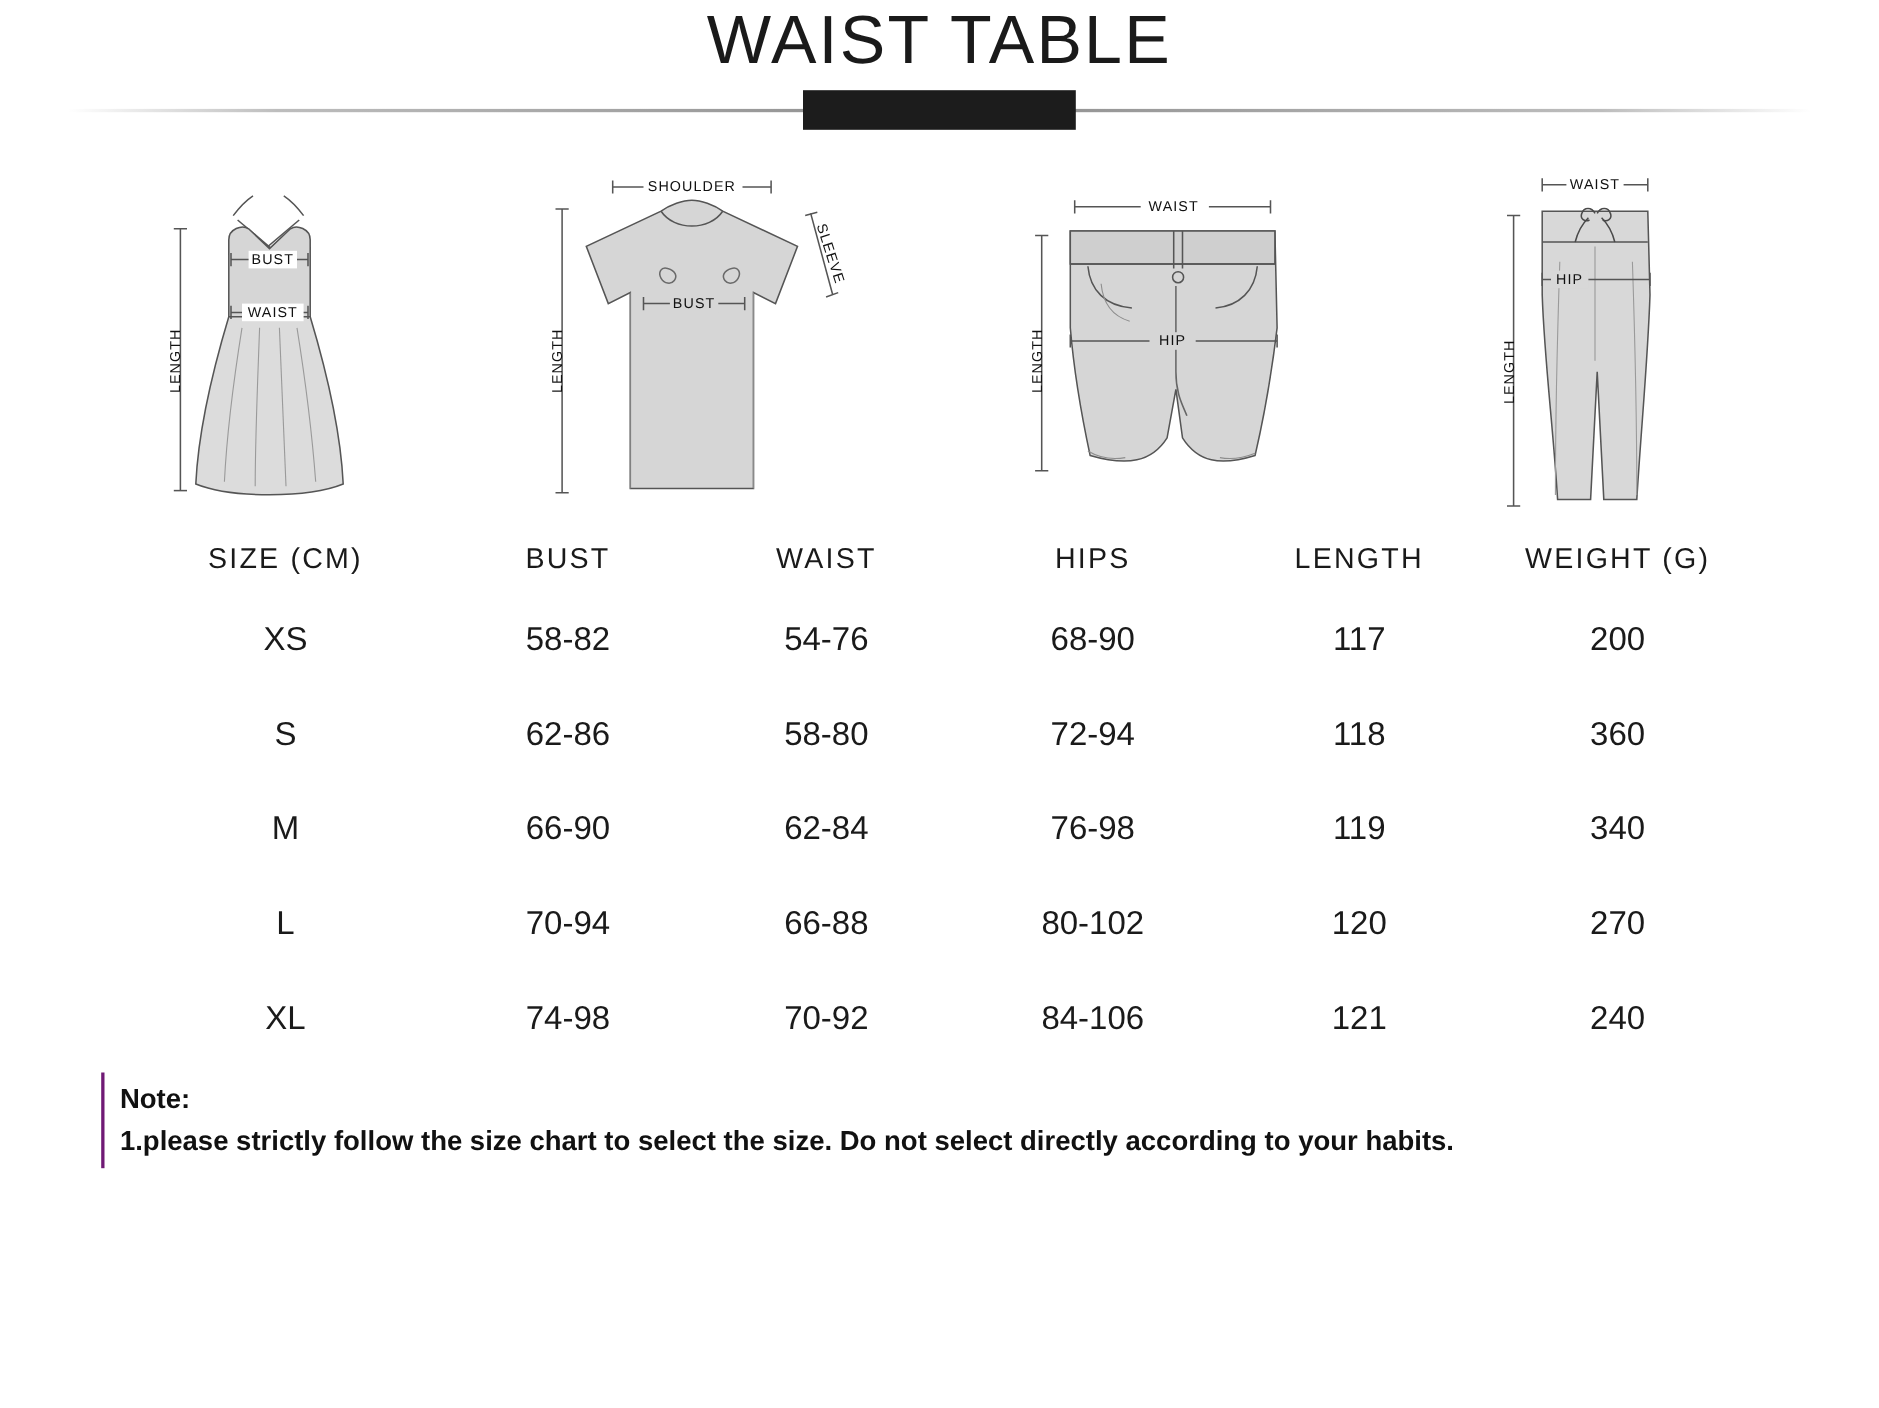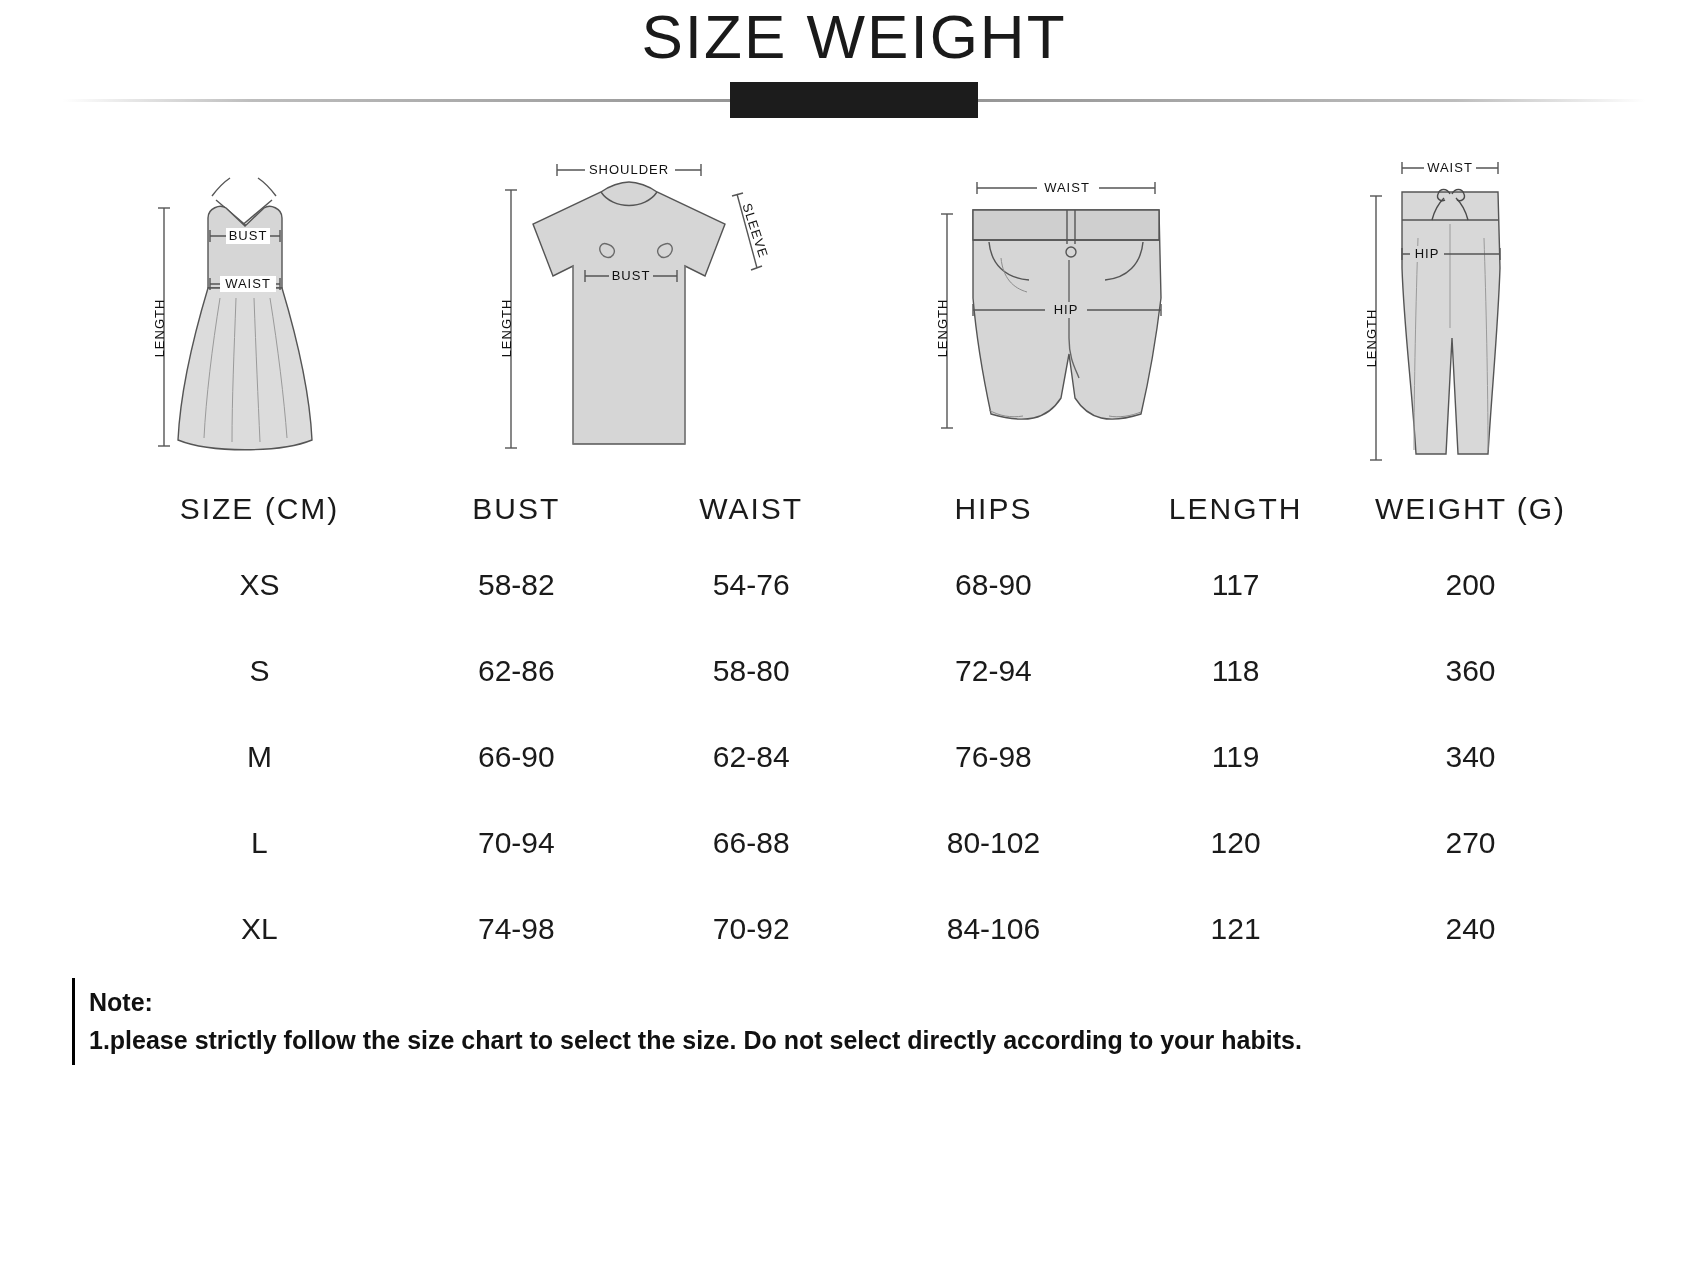--- a/index.html
+++ b/index.html
@@ -70,21 +70,21 @@
   
   .table-area {
     margin: 6px 120px 0 120px;
   }
   table.size-table {
     width: 100%;
     border-collapse: collapse;
     table-layout: fixed;
   }
   table.size-table th {
-    font-size: 30px;
+    font-size: 26px;
     font-weight: 400;
     letter-spacing: 2px;
     padding: 8px 0 16px 0;
     text-align: center;
     font-family: "Liberation Sans", sans-serif;
   }
   table.size-table td {
     font-size: 30px;
     font-weight: 400;
     text-align: center;
@@ -93,22 +93,22 @@
   }
   table.size-table col.c0 { width: 19%; }
   table.size-table col.c1 { width: 16%; }
   table.size-table col.c2 { width: 16%; }
   table.size-table col.c3 { width: 17%; }
   table.size-table col.c4 { width: 16%; }
   table.size-table col.c5 { width: 16%; }
 
   
   .note-wrap {
-    margin: 6px 0 0 72px;
-    border-left: 3px solid #000000;
+    margin: 6px 0 0 92px;
+    border-left: 3px solid #701a75;
     padding: 6px 0 6px 14px;
     max-width: 1400px;
   }
   .note-line {
     font-size: 25px;
     font-weight: bold;
     line-height: 1.5;
     color: #111;
     font-family: "Liberation Sans", sans-serif;
   }
@@ -117,21 +117,21 @@
     font-size: 13px;
     letter-spacing: 1px;
     font-family: "Liberation Sans", sans-serif;
     fill: #111;
   }
 </style>
 </head>
 <body>
 
 <div class="title-wrap">
-  <div class="title">SIZE WEIGHT</div>
+  <div class="title">WAIST TABLE</div>
 </div>
 
 <div class="divider-wrap">
   <div class="divider-line"></div>
   <div class="divider-block"></div>
 </div>
 
 <div class="illus-row">
 
   <div class="illus-cell">

